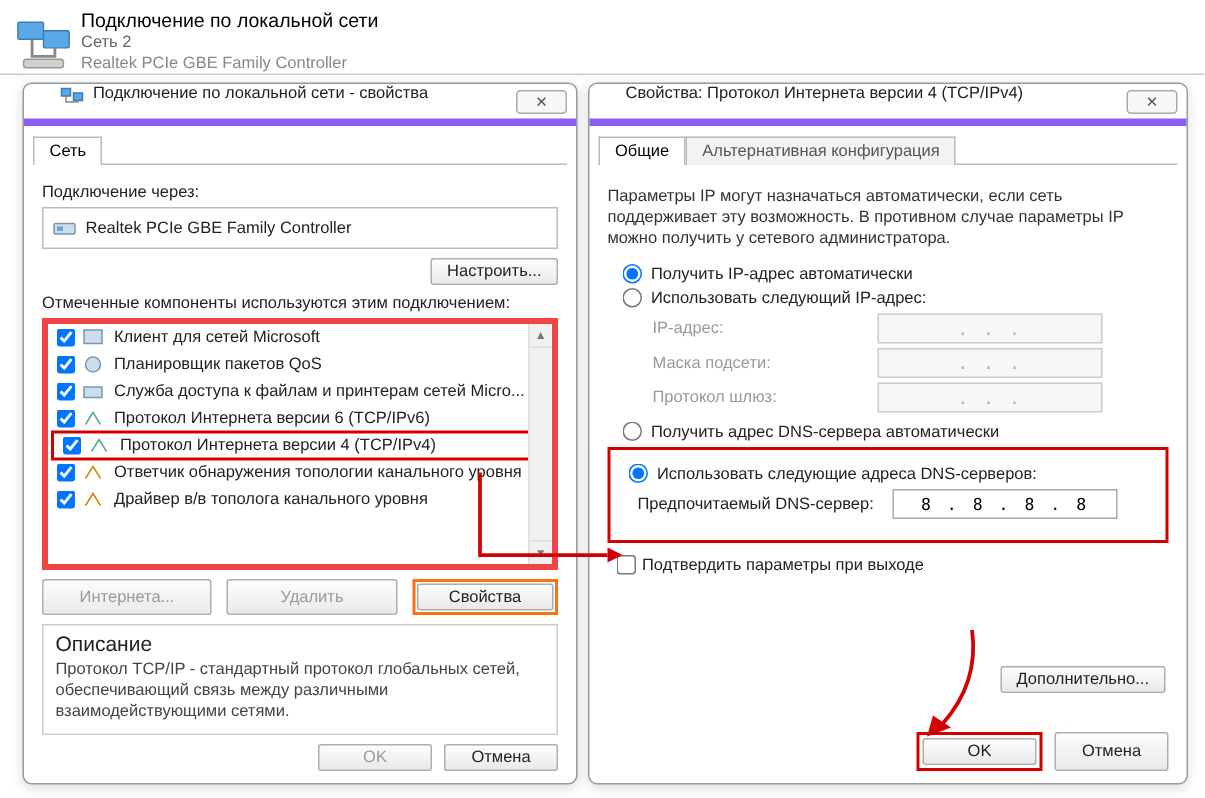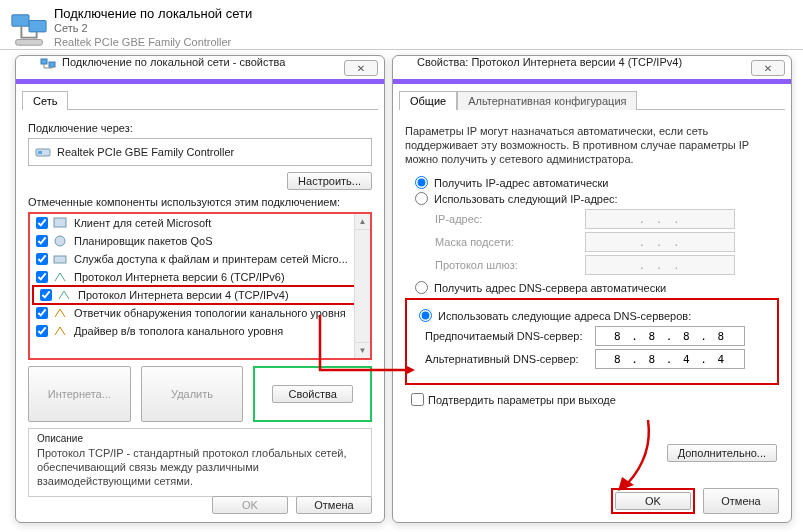--- a/index.html
+++ b/index.html
@@ -93,22 +93,22 @@
     border: 1px solid #adadad;
     background: linear-gradient(#fdfdfd,#e9e9e9);
     padding: 2px 10px;
     font-size: 11px;
     border-radius: 2px;
     color: #222;
   }
   .btn.disabled { color: #9a9a9a; }
 
   .list-box {
-    border: 2px solid #ef4444;
-    height: 148px;
+    border: 4px solid #ef4444;
+    height: 168px;
     margin: 4px 0 6px 0;
     background: #fff;
     overflow: hidden;
     position: relative;
   }
   .list-row {
     display: flex; align-items: center;
     height: 18px; padding: 0 4px;
   }
   .list-row input[type=checkbox]{ margin: 0 4px 0 2px; width:12px;height:12px;}
@@ -125,21 +125,21 @@
   .scrollbar .arrow.bottom{ position:absolute;bottom:0;left:0;right:0;border-top:1px solid #ddd;border-bottom:none;}
 
   .btn-row { display: flex; gap: 10px; margin: 6px 0; }
   .btn-row .btn { flex:1; text-align:center; }
 
   .fieldset {
     border: 1px solid #ccc;
     padding: 4px 8px 8px 8px;
     margin-top: 4px;
   }
-  .fieldset .legend { font-size:10px; color:#222; margin-bottom:2px; }
+  .fieldset .legend { font-size:14px; color:#222; margin-bottom:2px; }
   .desc-text { color:#444; line-height:14px; }
 
   .dlg-footer {
     position: absolute; bottom: 8px; right: 12px;
     display: flex; gap: 8px;
   }
   .dlg-footer .btn { width: 76px; text-align:center; }
 
   
   .info-text { color:#333; line-height:14px; margin: 6px 0 10px 0; }
@@ -298,21 +298,21 @@
           <span>Драйвер в/в тополога канального уровня</span>
         </div>
       <div class="scrollbar">
         <div class="arrow">▲</div>
         <div class="arrow bottom">▼</div>
       </div>
     </div>
     <div class="btn-row">
       <button class="btn disabled">Интернета...</button>
       <button class="btn disabled">Удалить</button>
-      <span style="flex:1;border:2px solid #22c55e;padding:17px;display:inline-block;">
+      <span style="flex:1;border:2px solid #f97316;padding:1px;display:inline-block;">
         <button class="btn" style="width:100%;">Свойства</button>
       </span>
     </div>
     <div class="fieldset">
       <div class="legend">Описание</div>
       <div class="desc-text">Протокол TCP/IP - стандартный протокол глобальных сетей, обеспечивающий связь между различными взаимодействующими сетями.</div>
     </div>
   </div>
   <div class="dlg-footer">
     <button class="btn disabled">OK</button>
@@ -364,24 +364,20 @@
     <div class="red-box">
       <div class="radio-row" style="margin-left:-6px;">
         <input type="radio" name="dnsmode" checked="" style="">
         <span>Использовать следующие адреса DNS-серверов:</span>
       </div>
       <div class="ip-grid" style="margin-left:10px;">
         <div class="grow">
             <span class="glabel active" style="width:170px;">Предпочитаемый DNS-сервер:</span>
             <div class="ip-field active">8 . 8 . 8 . 8</div>
           </div>
-        <div class="grow">
-            <span class="glabel active" style="width:170px;">Альтернативный DNS-сервер:</span>
-            <div class="ip-field active">8 . 8 . 4 . 4</div>
-          </div>
       </div>
     </div>
 
     <div class="confirm-row">
       <input type="checkbox" style="">
       <span>Подтвердить параметры при выходе</span>
     </div>
   </div>
 
   <button class="btn advanced-btn">Дополнительно...</button>

